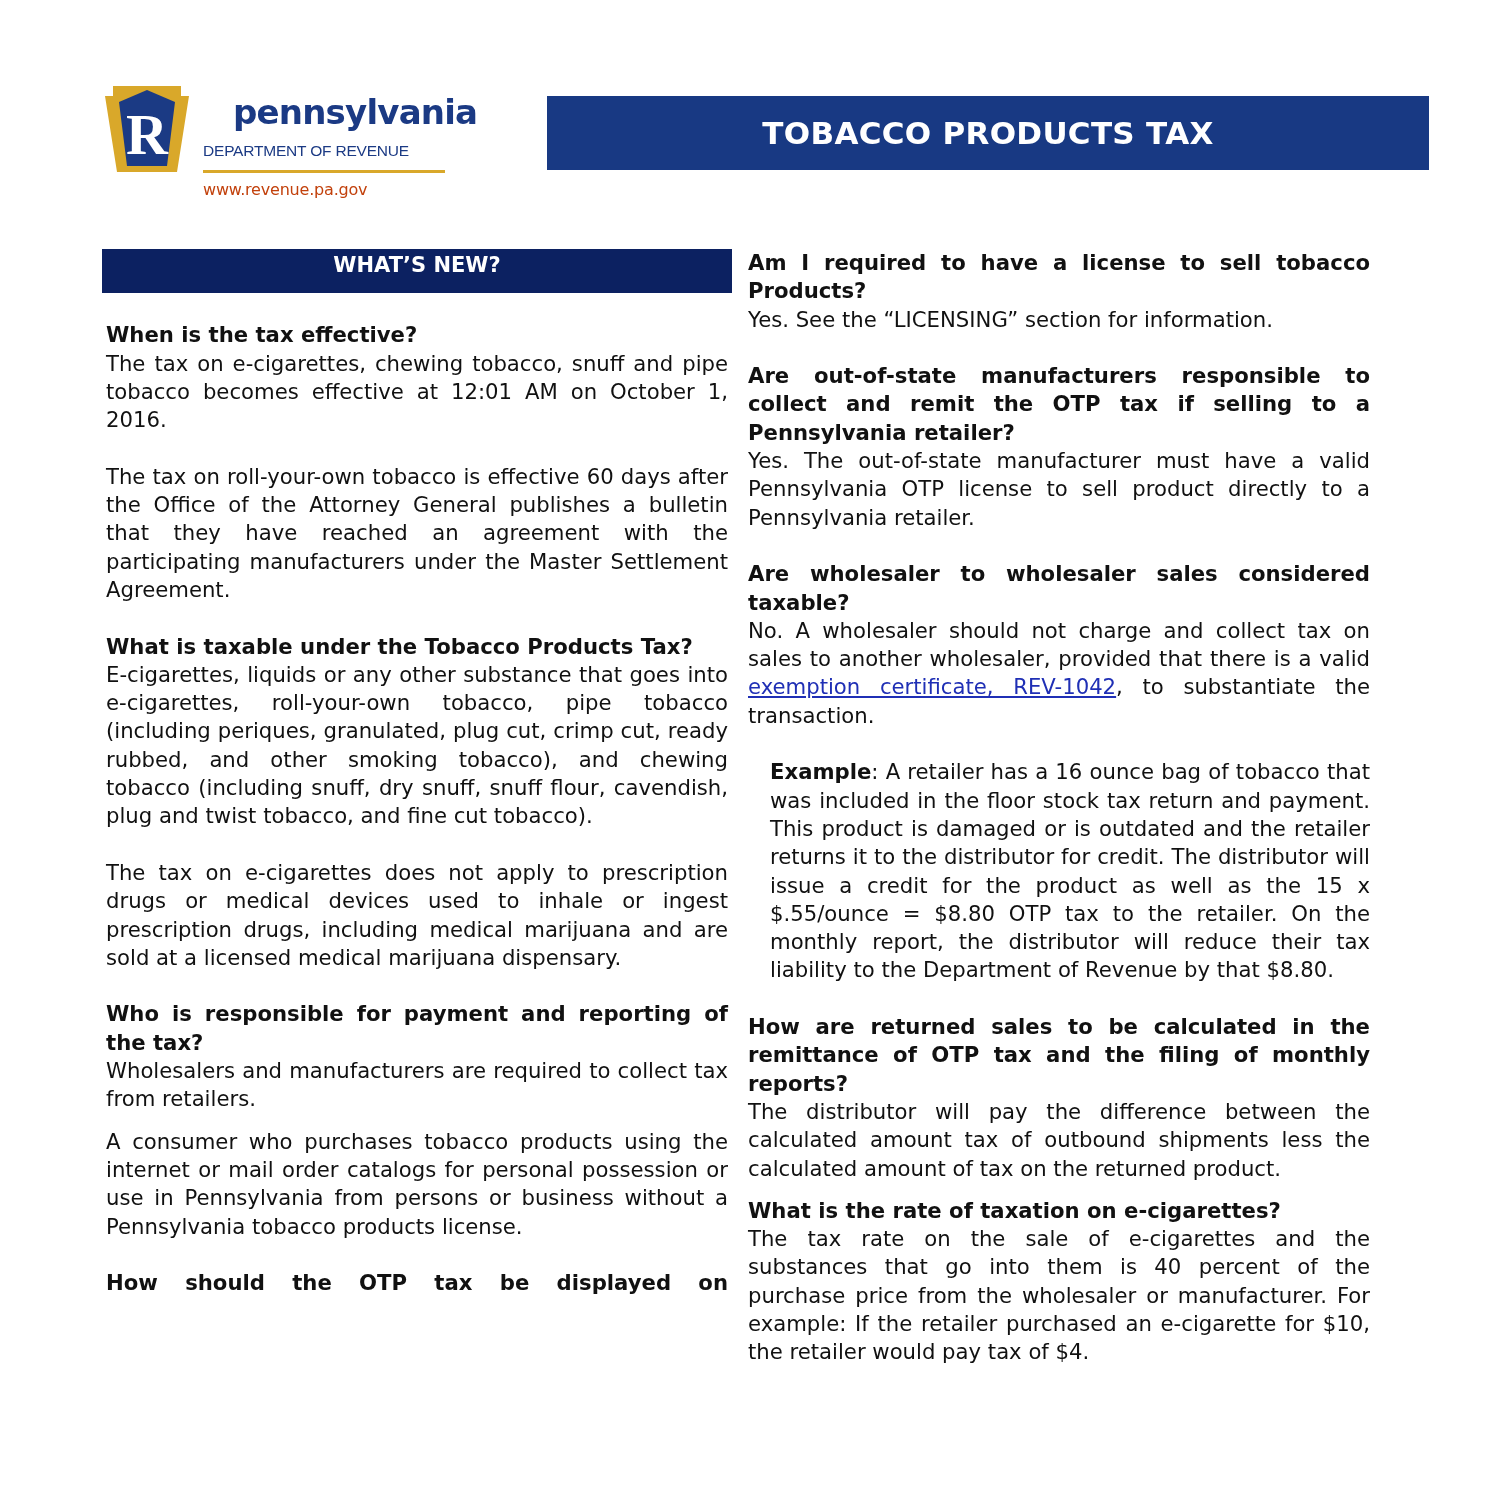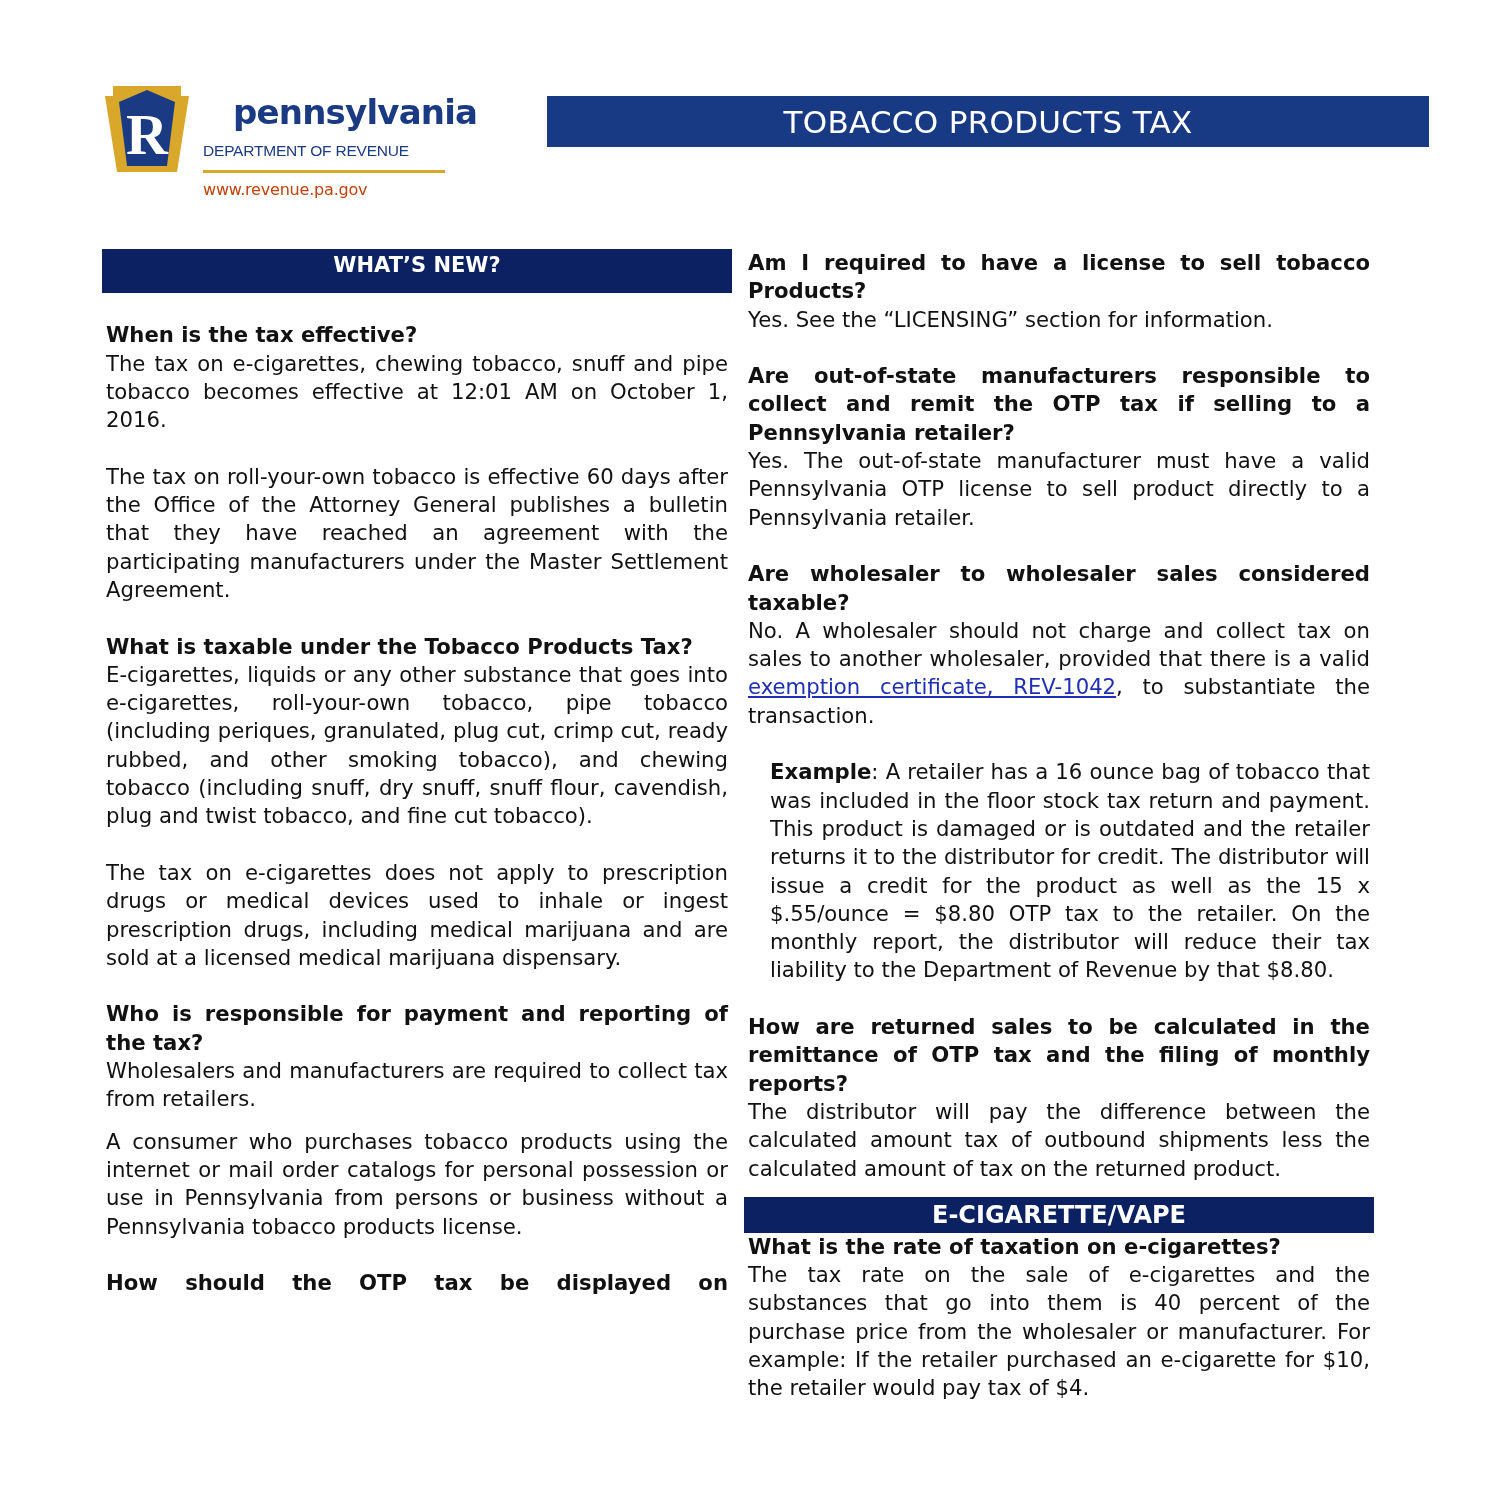--- a/index.html
+++ b/index.html
@@ -17,23 +17,23 @@
     position: absolute; left: 98px; top: 56px; font-size: 15.5px; color: #1b3a84;
     letter-spacing: -0.2px; line-height: 18px; font-family: "Liberation Sans", sans-serif;
   }
   .logo .rule { position: absolute; left: 98px; top: 84px; width: 242px; height: 3px; background: #d9a82a; }
   .logo .url {
     position: absolute; left: 98px; top: 94px; font-size: 16px; font-weight: normal; color: #c2410c;
     font-family: "DejaVu Sans", sans-serif; letter-spacing: -0.2px; text-align: center;
   }
 
   .title-banner {
-    position: absolute; left: 547px; top: 96px; width: 882px; height: 51px; background: #183983;
+    position: absolute; left: 547px; top: 96px; width: 882px; height: 74px; background: #183983;
     color: #fff; display: flex; align-items: center; justify-content: center;
-    font-weight: normal; font-size: 31px; font-family: "DejaVu Sans", sans-serif; letter-spacing: 0.3px;
+    font-weight: bold; font-size: 31px; font-family: "DejaVu Sans", sans-serif; letter-spacing: 0.3px;
   }
 
   .col { position: absolute; font-size: 21.2px; line-height: 28.3px; text-align: justify; }
   .col.left { left: 106px; top: 249px; width: 622px; }
   .col.right { left: 748px; top: 249px; width: 622px; }
 
   .section-bar {
     background: #0c2161; color: #fff; font-weight: bold; text-align: center;
     font-size: 21px; line-height: 33px; height: 44px;
   }
@@ -105,16 +105,15 @@
   <p><span>No. A wholesaler should not charge and collect tax on sales to another wholesaler, provided that there is a valid </span><a class="link" href="#">exemption certificate, REV-1042</a><span>, to substantiate the transaction.</span></p>
   <div class="gap"></div>
 
   <p class="example"><b>Example</b><span>: A retailer has a 16 ounce bag of tobacco that was included in the floor stock tax return and payment. This product is damaged or is outdated and the retailer returns it to the distributor for credit. The distributor will issue a credit for the product as well as the 15 x $.55/ounce = $8.80 OTP tax to the retailer. On the monthly report, the distributor will reduce their tax liability to the Department of Revenue by that $8.80.</span></p>
   <div class="gap"></div>
 
   <p class="q">How are returned sales to be calculated in the remittance of OTP tax and the filing of monthly reports?</p>
   <p>The distributor will pay the difference between the calculated amount tax of outbound shipments less the calculated amount of tax on the returned product.</p>
   <div class="gap-sm"></div>
 
-  <div class="section-bar vape">E-CIGARETTE/VAPE</div>
   <p class="q">What is the rate of taxation on e-cigarettes?</p>
   <p>The tax rate on the sale of e-cigarettes and the substances that go into them is 40 percent of the purchase price from the wholesaler or manufacturer. For example: If the retailer purchased an e-cigarette for $10, the retailer would pay tax of $4.</p>
 </div>
 
 </body></html>

